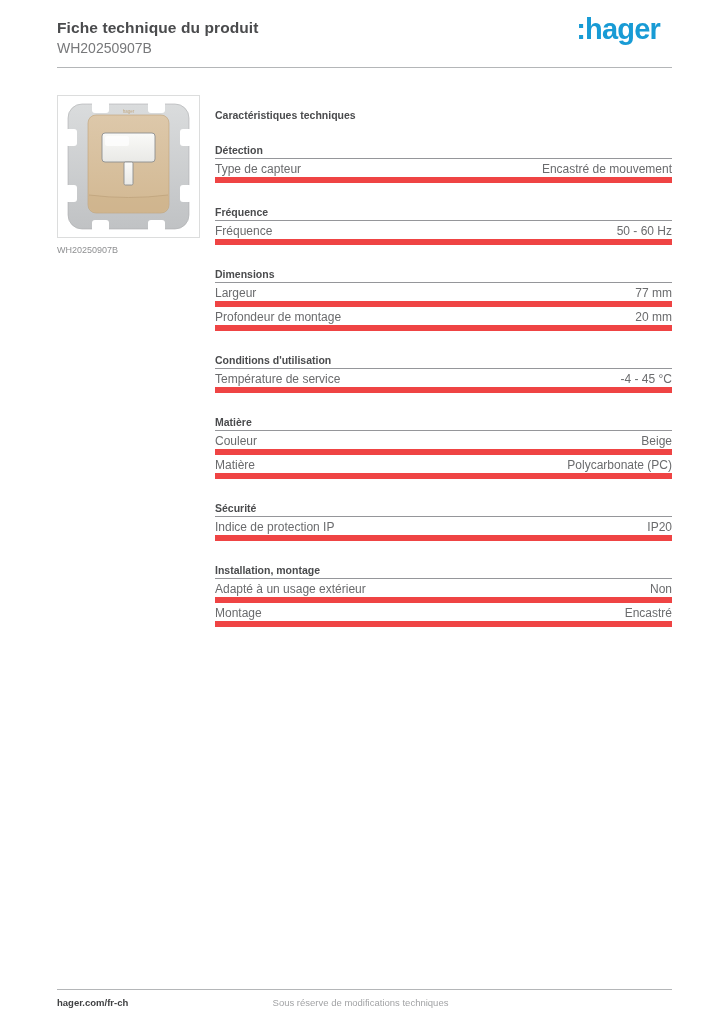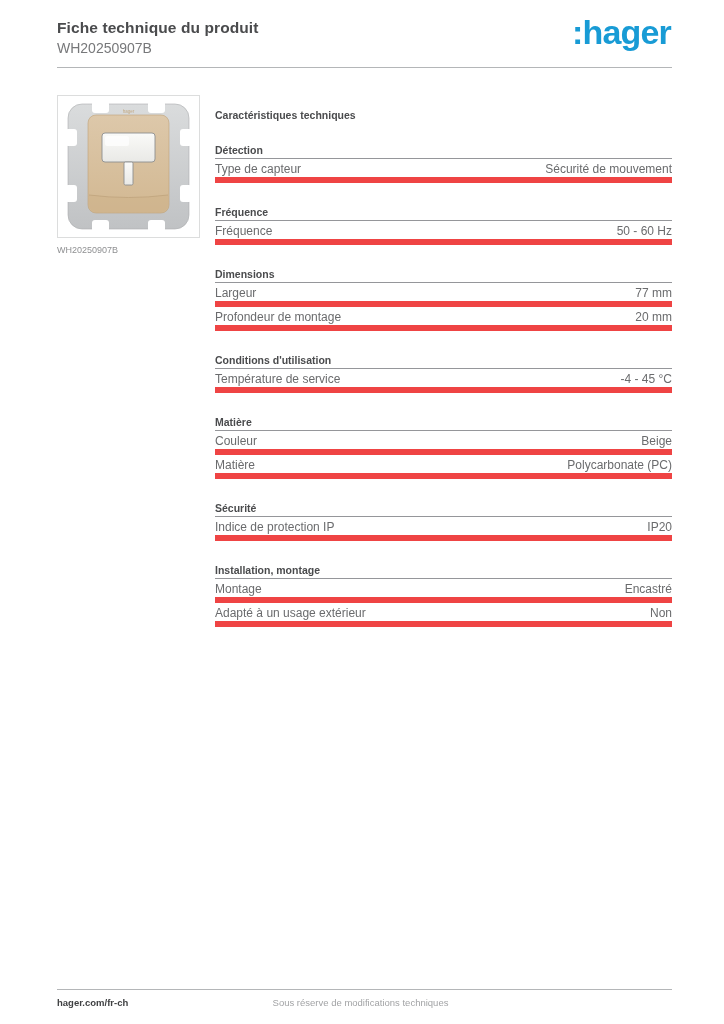--- a/index.html
+++ b/index.html
@@ -13,22 +13,22 @@
     font-family: "Liberation Sans", sans-serif;
     color: #4a4b4d;
     overflow: hidden;
     padding-left: 24px;
   }
   
   .header { position: absolute; left: 57px; top: 19px; right: 52px; height: 44px; }
   .doc-title { font-size: 15.5px; font-weight: bold; color: #4a4b4d; letter-spacing: 0.1px; }
   .doc-ref { font-size: 14px; font-weight: normal; color: #77787a; margin-top: 3px; }
   .brand-logo {
-    position: absolute; right: 1px; top: -6px;
-    font-size: 34px; font-weight: bold; color: #189bd5;
+    position: absolute; right: 12px; top: -6px;
+    font-size: 29px; font-weight: bold; color: #189bd5;
     letter-spacing: -0.8px;
     margin-left: 9px;
   }
   .header-rule { position: absolute; left: 57px; right: 52px; top: 67px; border-top: 1px solid #b4b6b8; }
 
   
   .left-col { position: absolute; left: 57px; top: 95px; width: 143px; }
   .product-image-box {
     width: 143px; height: 143px;
     border: 1px solid #dcdddd;
@@ -125,21 +125,21 @@
     <div class="image-caption">WH20250907B</div>
   </div>
 
   <div class="right-col">
     <div class="specs-title">Caractéristiques techniques</div>
     <div class="spec-sections">
         <section class="spec-section">
           <h3 class="spec-heading">Détection</h3>
           <div class="spec-row">
             <span class="spec-label">Type de capteur</span>
-            <span class="spec-value">Sécurité de mouvement</span>
+            <span class="spec-value">Encastré de mouvement</span>
           </div>
         </section>
         <section class="spec-section">
           <h3 class="spec-heading">Fréquence</h3>
           <div class="spec-row">
             <span class="spec-label">Fréquence</span>
             <span class="spec-value">50 - 60 Hz</span>
           </div>
         </section>
         <section class="spec-section">
@@ -174,26 +174,26 @@
         <section class="spec-section">
           <h3 class="spec-heading">Sécurité</h3>
           <div class="spec-row">
             <span class="spec-label">Indice de protection IP</span>
             <span class="spec-value">IP20</span>
           </div>
         </section>
         <section class="spec-section">
           <h3 class="spec-heading">Installation, montage</h3>
           <div class="spec-row">
+            <span class="spec-label">Adapté à un usage extérieur</span>
+            <span class="spec-value">Non</span>
+          </div>
+          <div class="spec-row">
             <span class="spec-label">Montage</span>
             <span class="spec-value">Encastré</span>
-          </div>
-          <div class="spec-row">
-            <span class="spec-label">Adapté à un usage extérieur</span>
-            <span class="spec-value">Non</span>
           </div>
         </section>
       </div>
   </div>
 
   <div class="footer-rule"></div>
   <div class="footer">
     <span class="footer-left">hager.com/fr-ch</span>
     <span class="footer-center">Sous réserve de modifications techniques</span>
     <span class="footer-right">17.12.2025</span>

